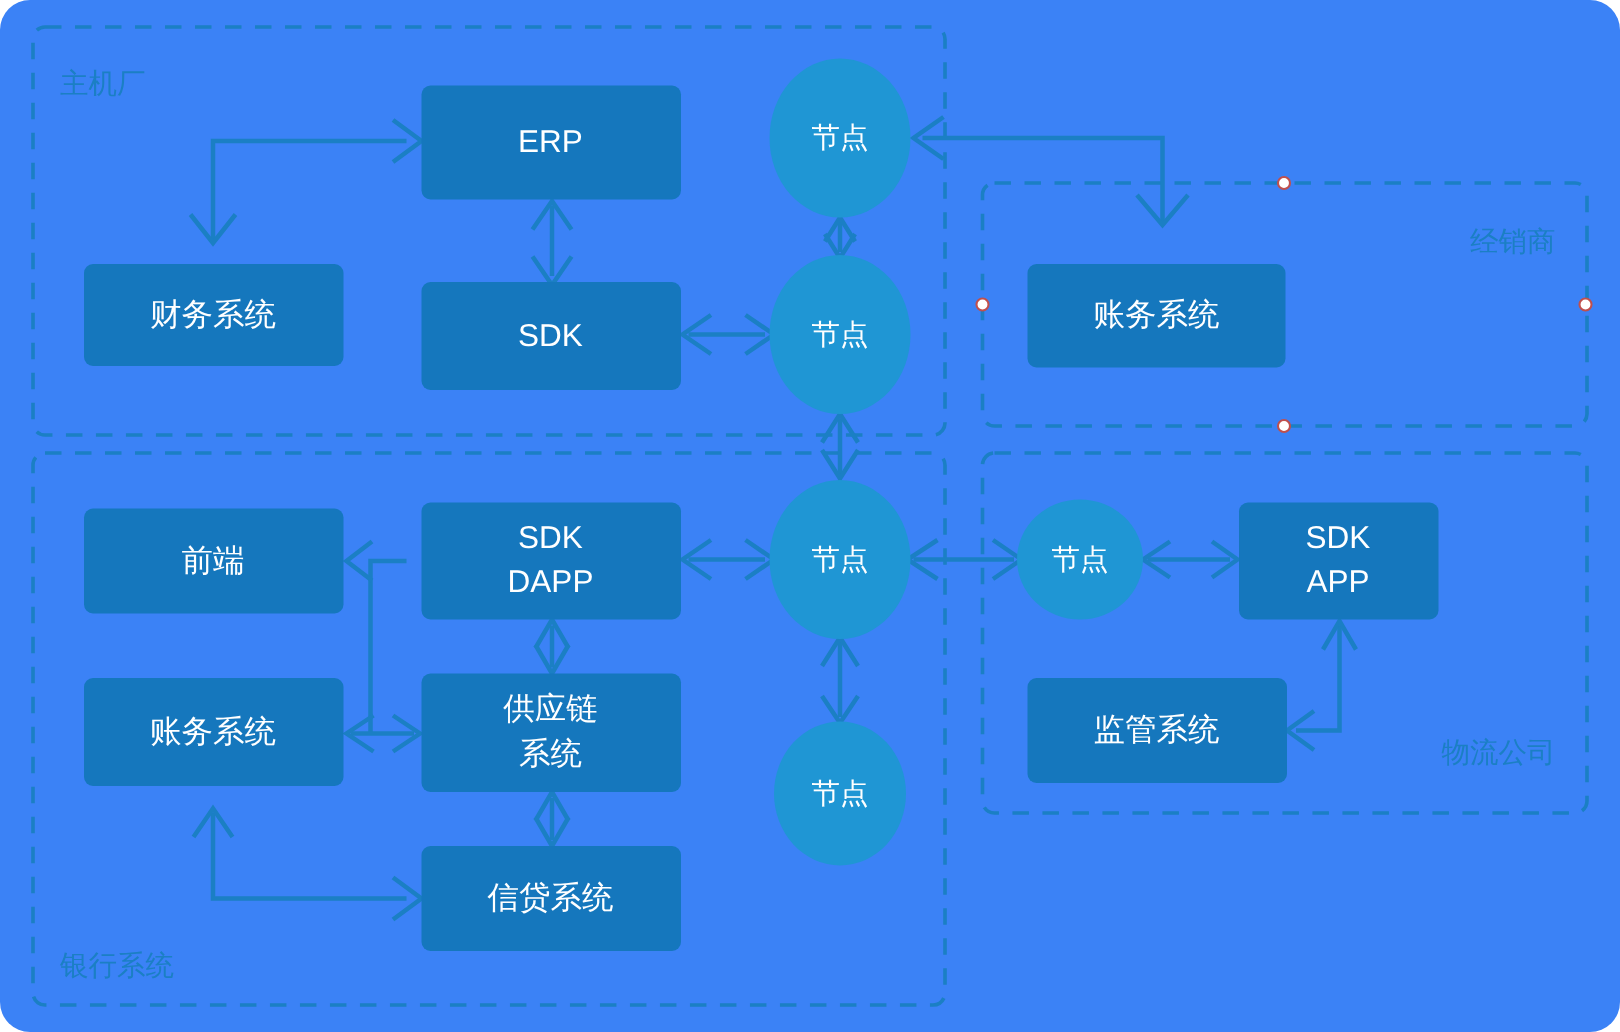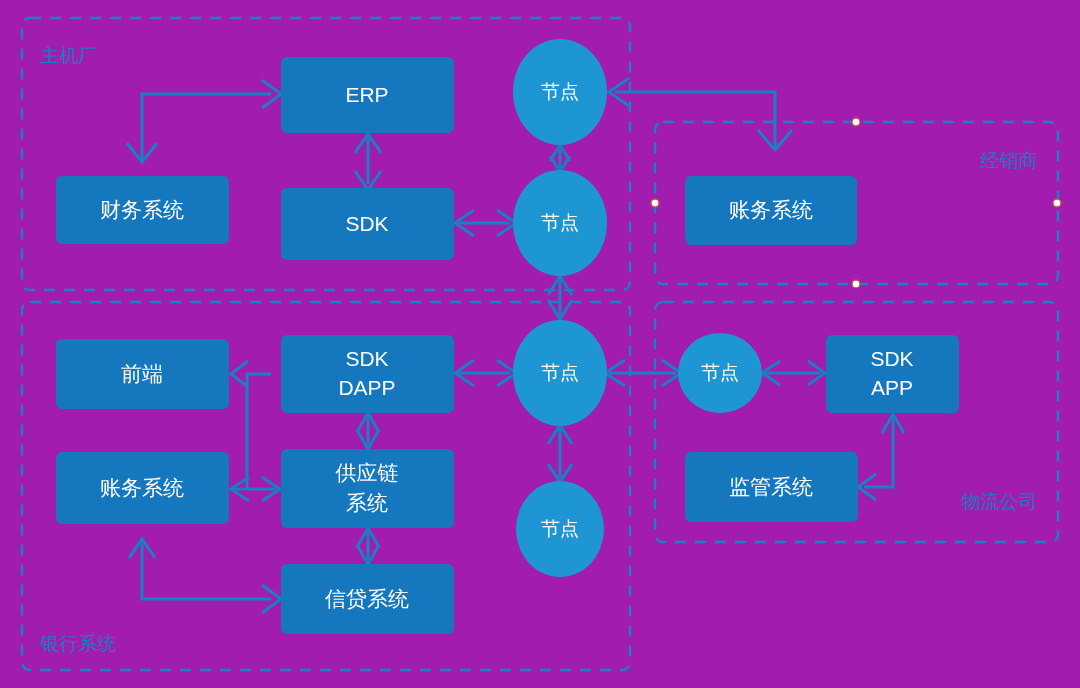--- a/index.html
+++ b/index.html
@@ -4,23 +4,24 @@
 <style>
   html, body {
     margin: 0;
     padding: 0;
     background: #ffffff;
   }
   #canvas {
     position: relative;
     width: 1080px;
     height: 688px;
-    background: #a21caf;
+    background: #3b82f6;
     font-family: "Liberation Sans", "DejaVu Sans", sans-serif;
     overflow: hidden;
+    border-radius: 20px;
   }
   svg.layer {
     position: absolute;
     top: 0; left: 0;
     width: 1080px;
     height: 688px;
   }
   .grp-label {
     font-size: 19px;
     fill: #1b7fc4;

